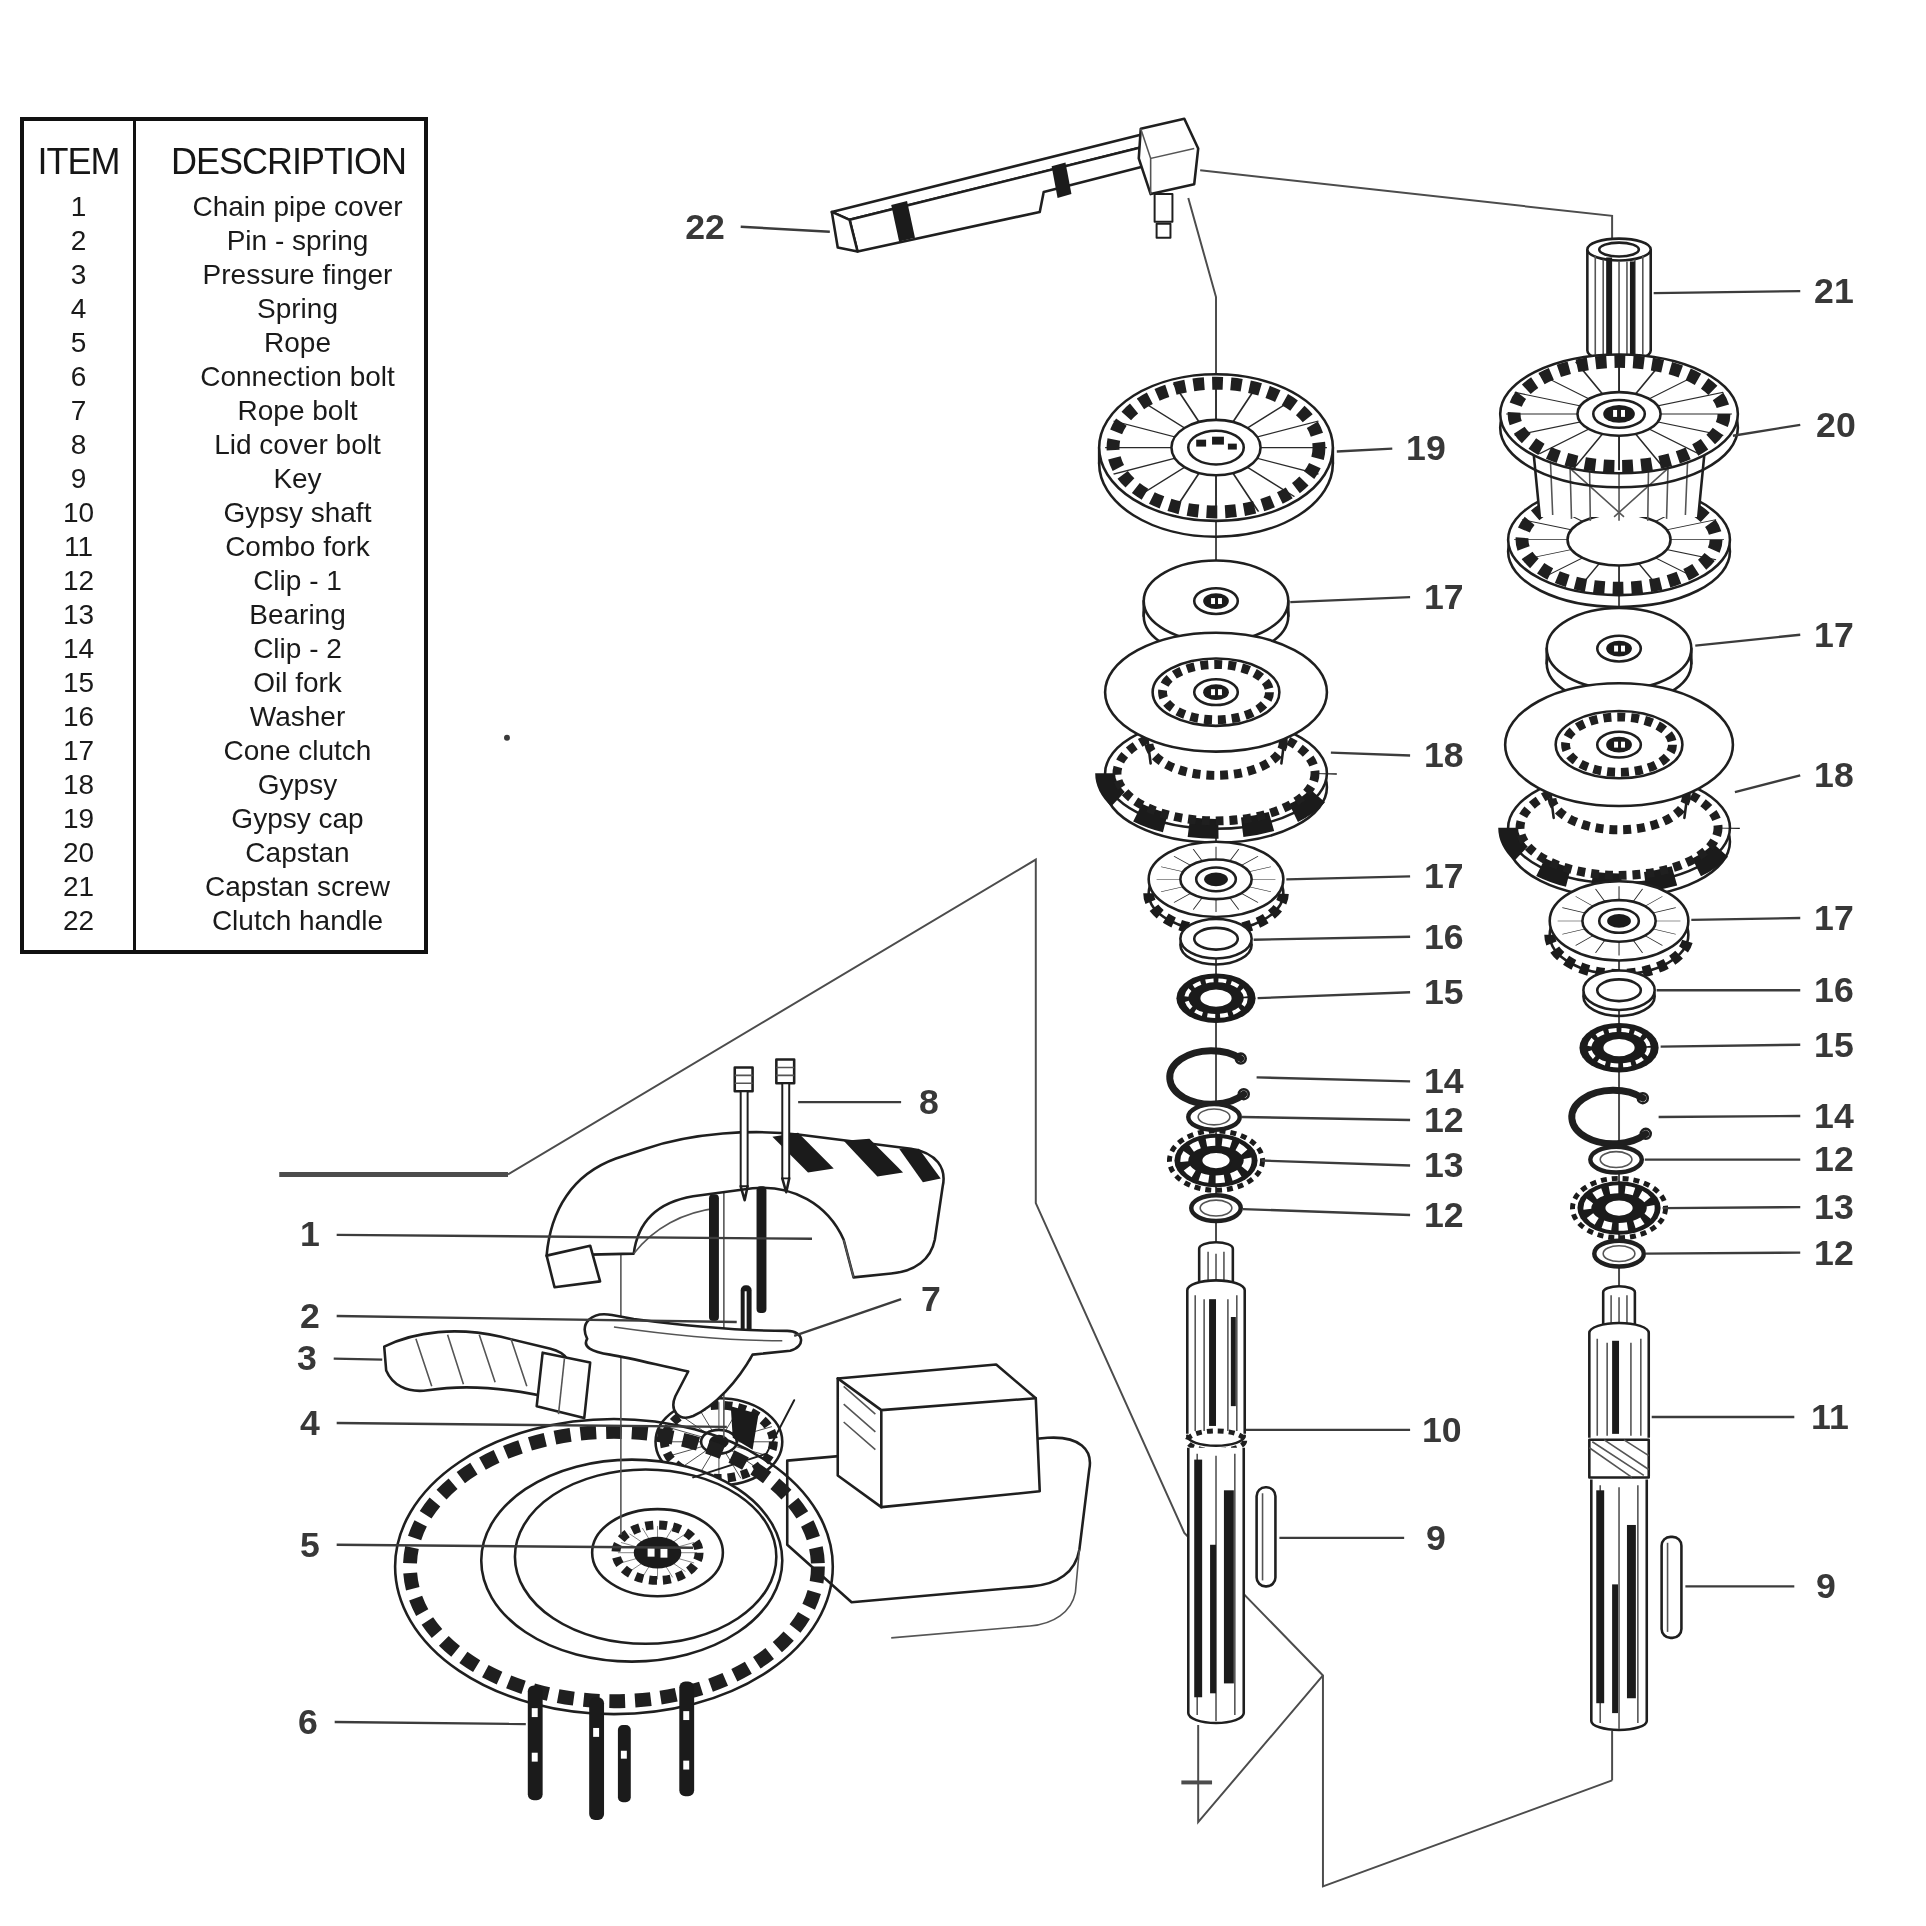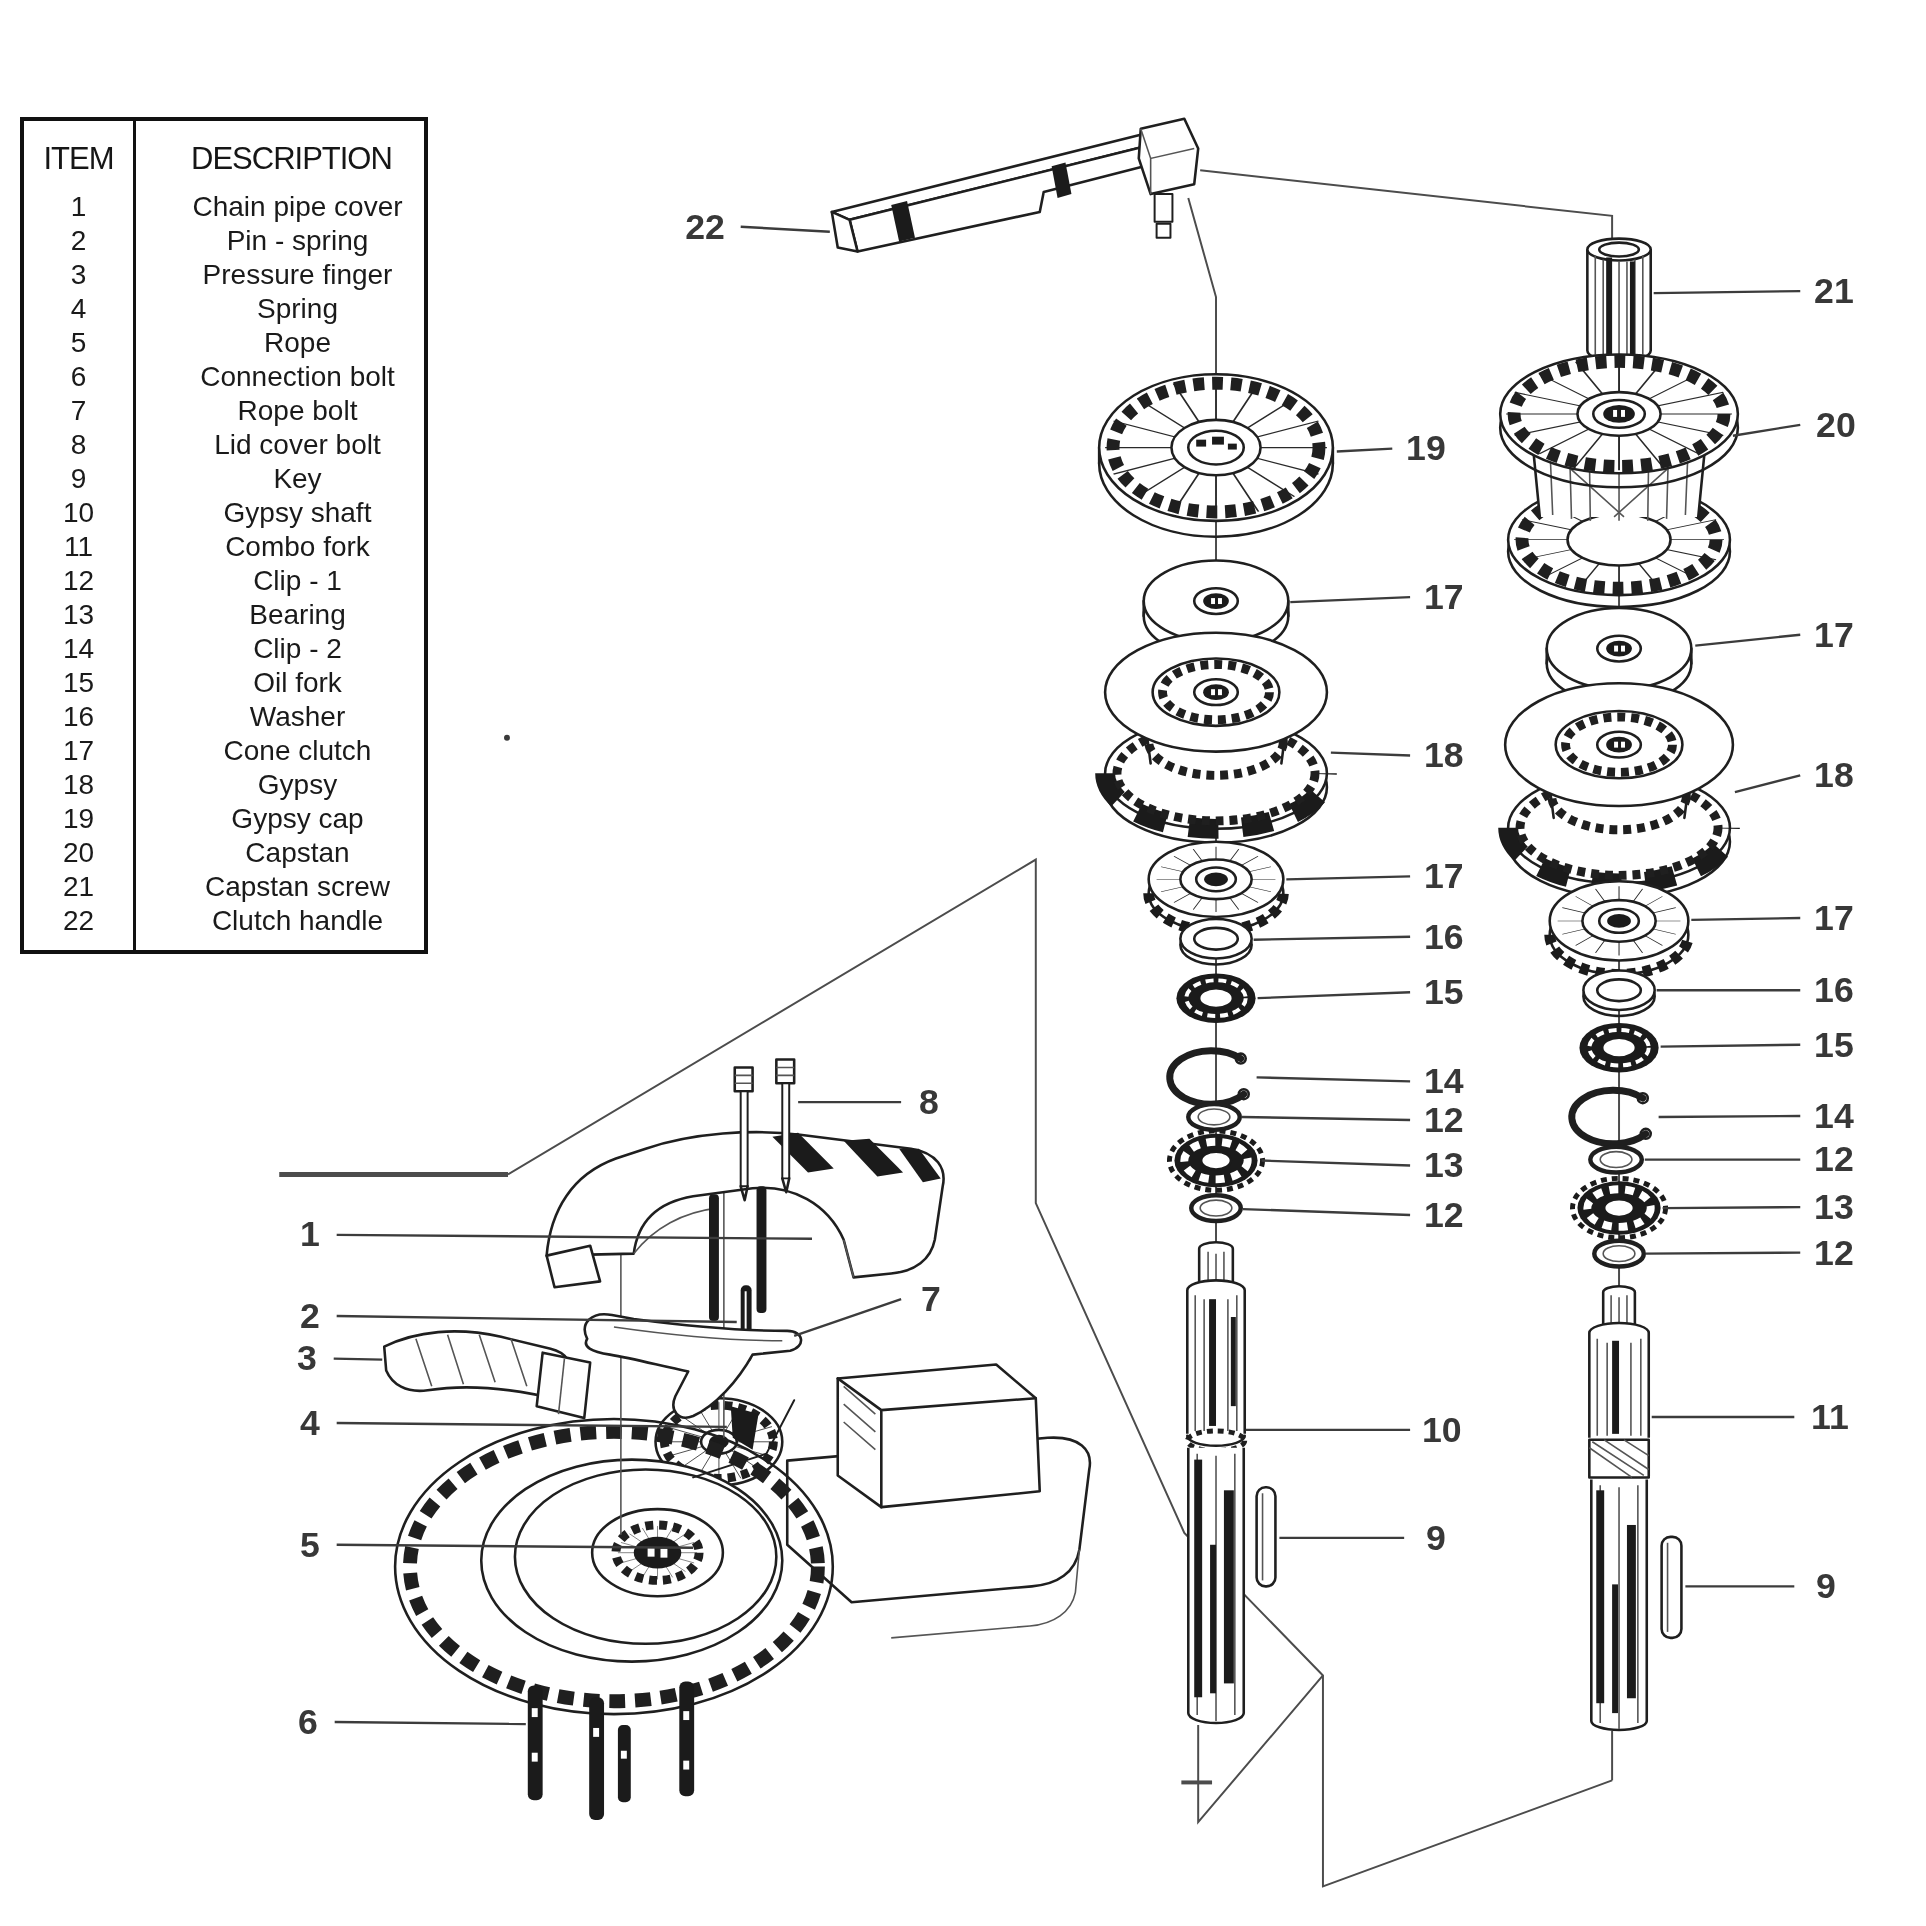--- a/index.html
+++ b/index.html
@@ -3,23 +3,23 @@
 <meta charset="utf-8">
 <style>
   html,body{margin:0;padding:0;background:#e8e8e8;}
   #page{position:relative;width:1927px;height:1927px;background:#ffffff;overflow:hidden;
         font-family:"Liberation Sans",sans-serif;}
   
   #parts-table{position:absolute;left:20px;top:117px;width:408px;height:837px;
                border:4px solid #111;box-sizing:border-box;background:#fff;}
   #parts-table .vline{position:absolute;left:109px;top:0;bottom:0;width:3px;background:#111;}
   .thead{display:grid;grid-template-columns:109px 1fr;height:69px;padding-top:20px;box-sizing:border-box;}
-  .th{font-size:31px;font-weight:400;letter-spacing:-1px;color:#161616;}
+  .th{font-size:36px;font-weight:400;letter-spacing:-1px;color:#161616;}
   .th.item{text-align:center;}
-  .th.desc{padding-left:58px;}
+  .th.desc{padding-left:38px;}
   .tbody{display:block;}
   .tr{display:grid;grid-template-columns:109px 1fr;line-height:34px;}
   .td{font-size:28px;color:#1a1a1a;white-space:nowrap;text-align:center;}
   .td.item{text-align:center;}
   .td.desc{padding-left:38px;}
   
   svg{position:absolute;left:0;top:0;}
   .ln{fill:none;stroke:#1f1f1f;stroke-width:2.6;stroke-linecap:round;stroke-linejoin:round}
   .part{fill:#fff;stroke:#1f1f1f;stroke-width:2.6;stroke-linejoin:round}
   .dk{fill:#1b1b1b;stroke:none}

